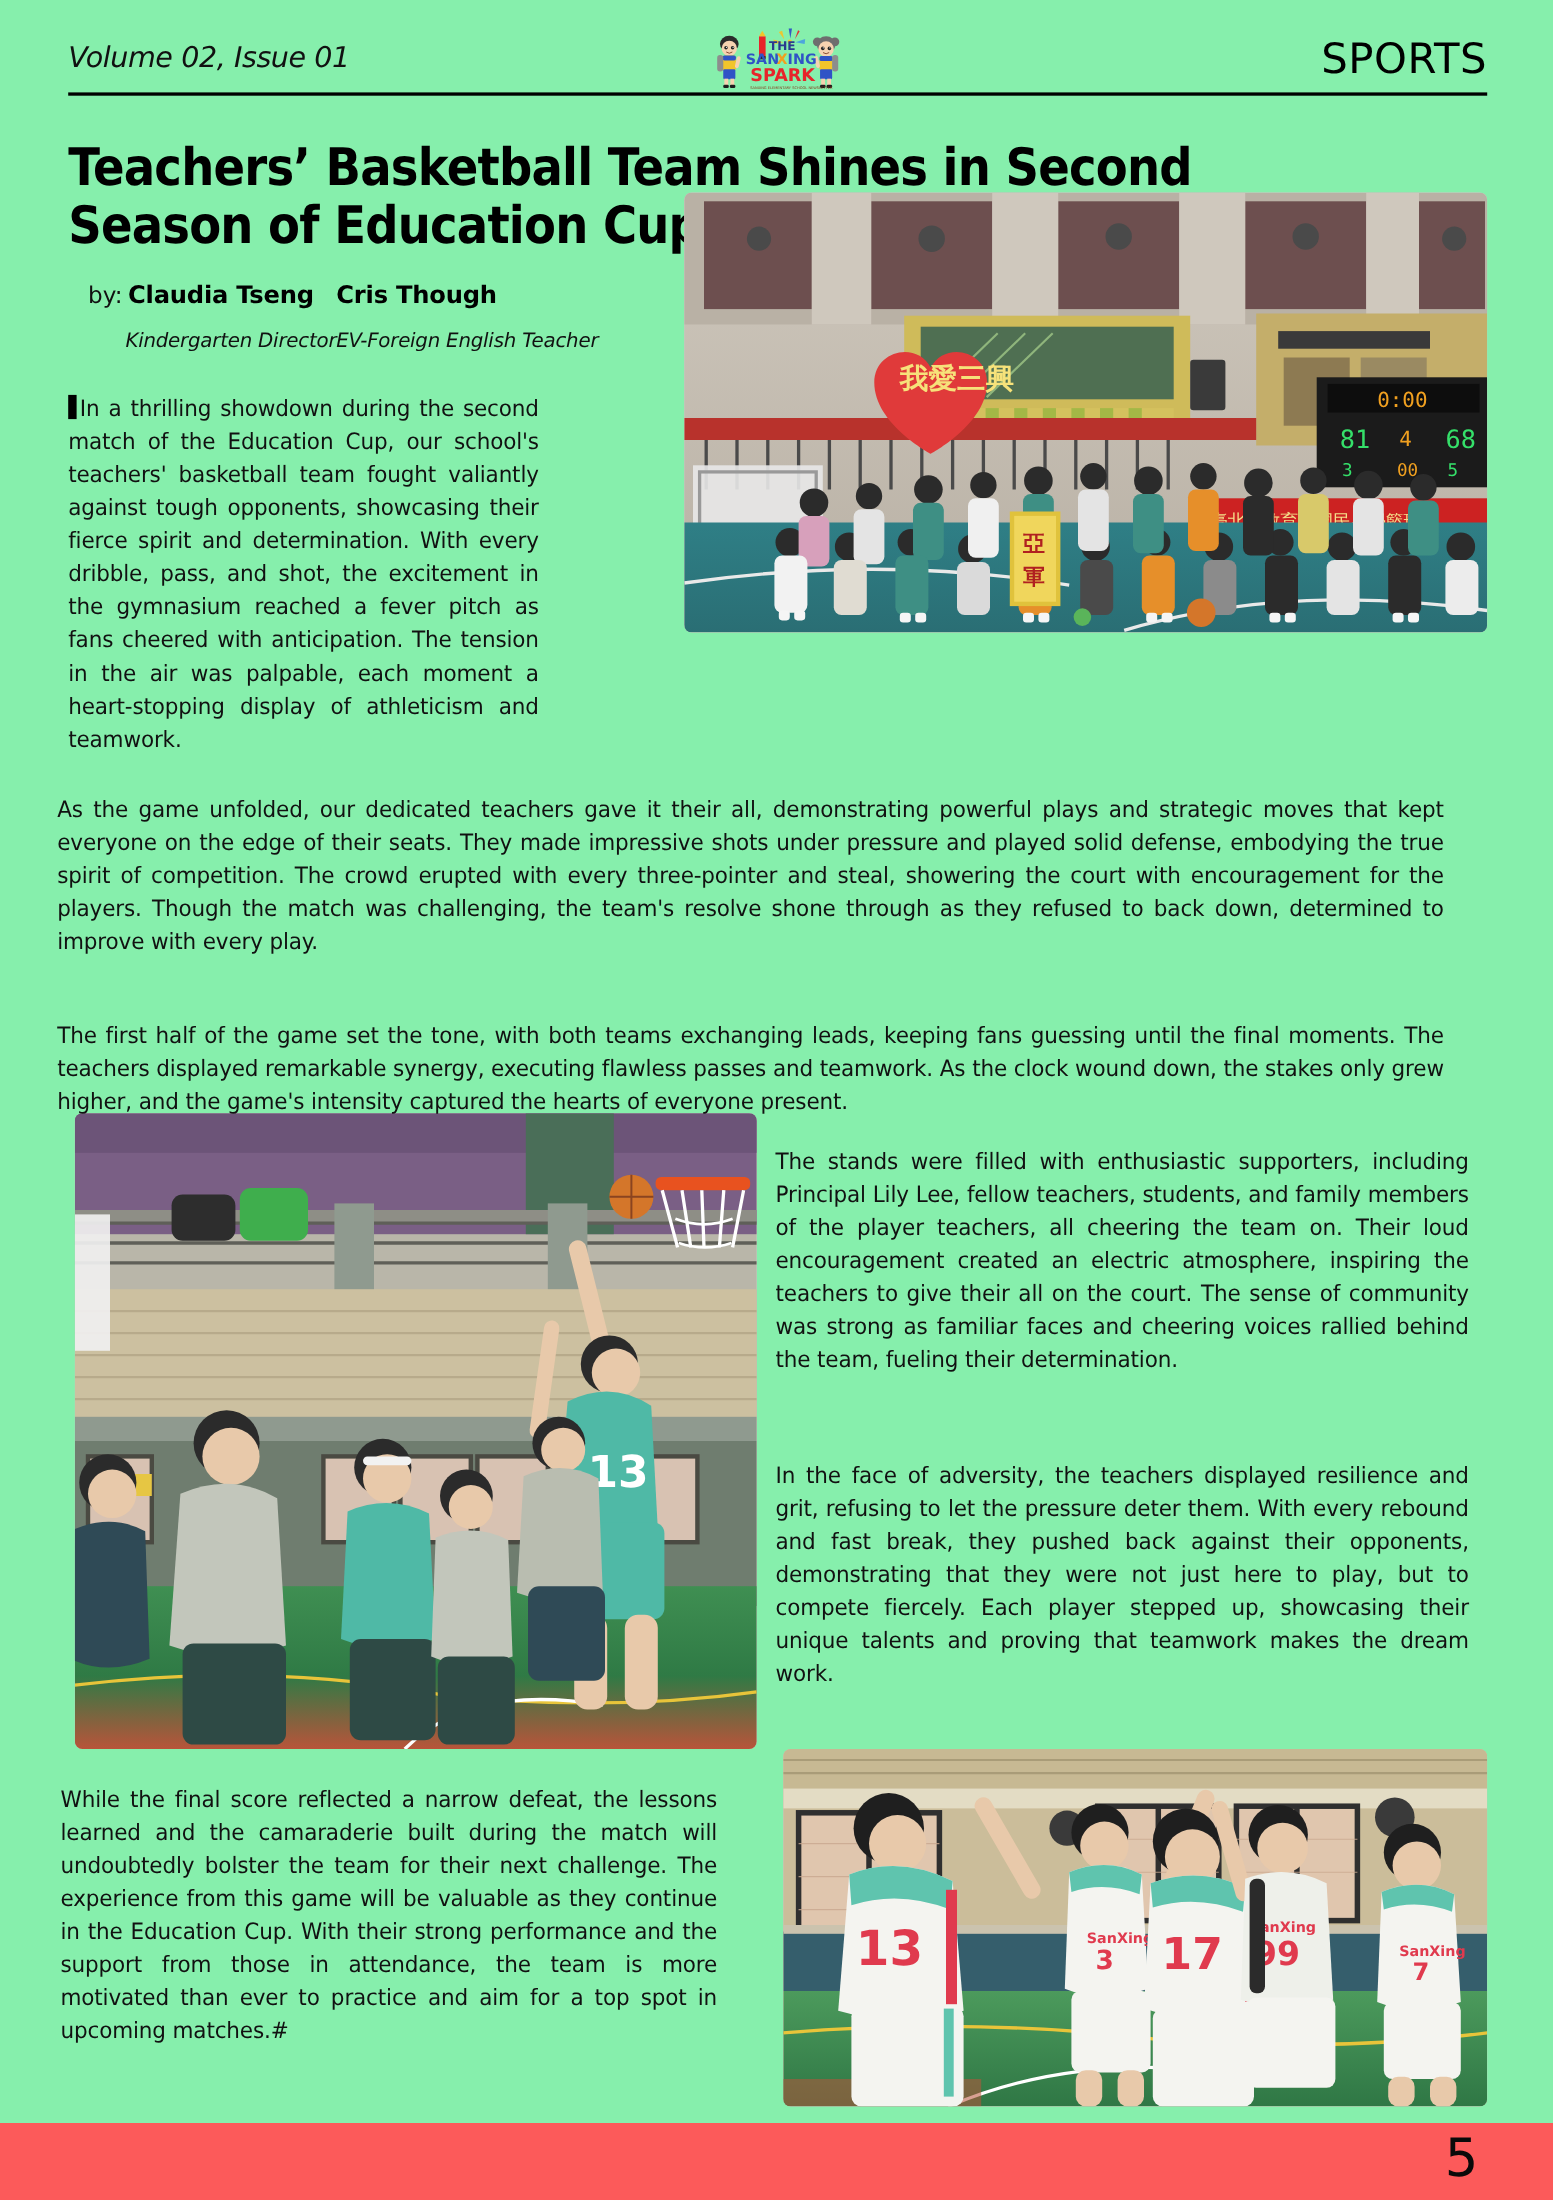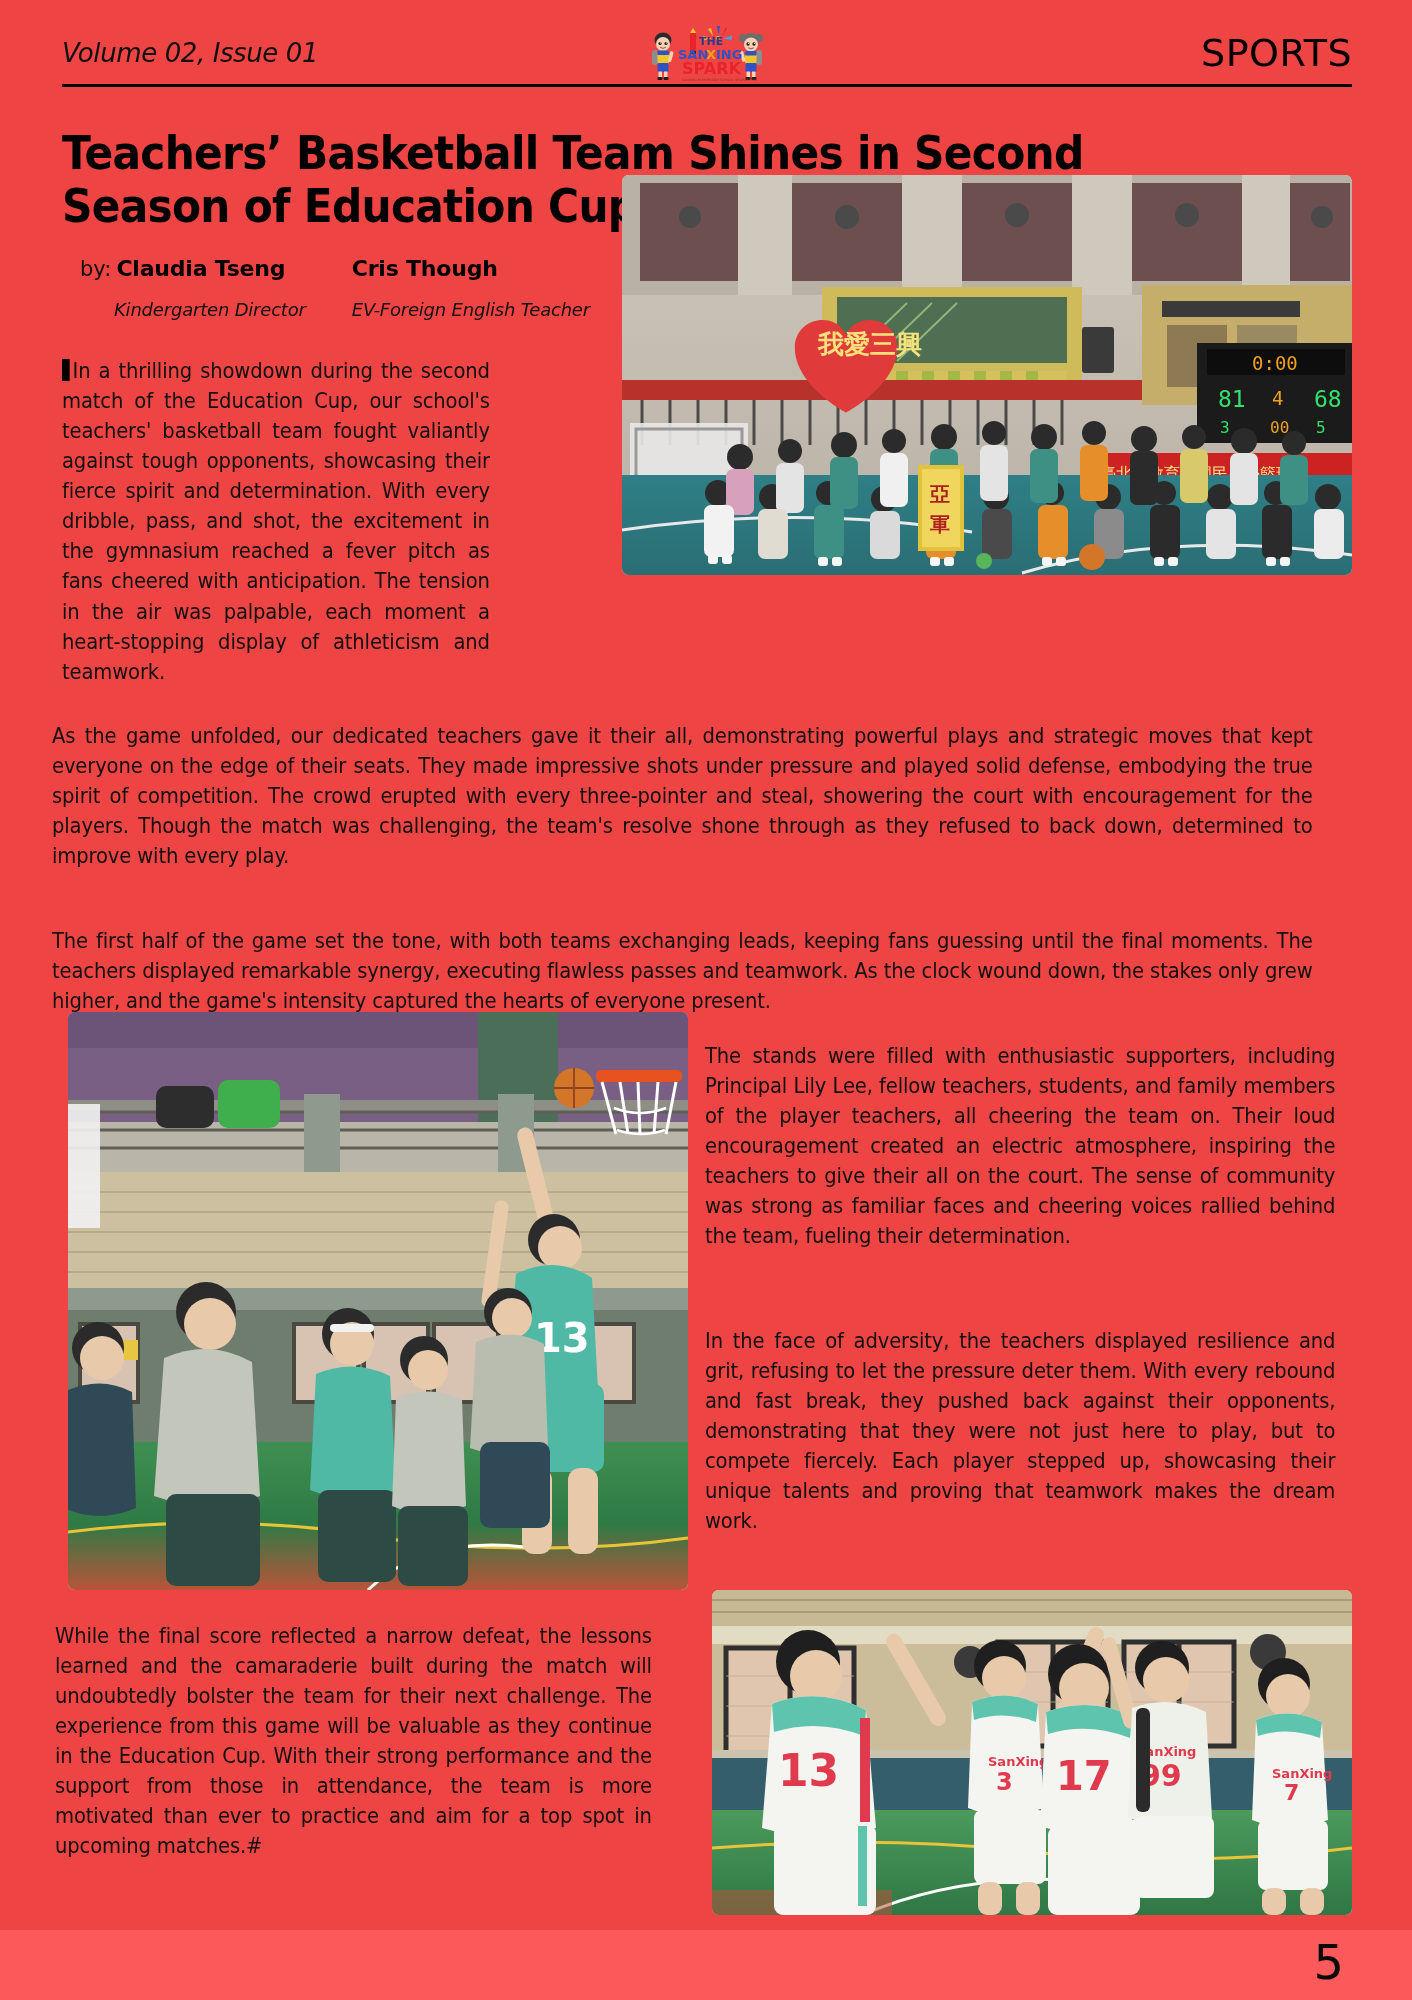--- a/index.html
+++ b/index.html
@@ -11,21 +11,21 @@
     width: 1412px;
     height: 2000px;
     position: relative;
     font-family: "Liberation Sans", sans-serif;
     overflow: hidden;
   }
 
   .page {
     position: absolute;
     inset: 0;
-    background: #ef4444;
+    background: #86efac;
   }
 
   
   .masthead {
     position: absolute;
     left: 62px;
     top: 22px;
     width: 1290px;
     height: 62px;
     display: flex;
@@ -82,21 +82,20 @@
     transform-origin: left top;
   }
 
   
   .byline {
     position: absolute;
     left: 80px;
     top: 256px;
     width: 520px;
     display: flex;
-    gap: 46px;
     font-family: "DejaVu Sans", sans-serif;
   }
   .byline-col { display: block; }
   .byline-prefix {
     font-size: 21px;
     font-weight: 400;
     color: #111;
   }
   .byline-name {
     font-size: 22px;

